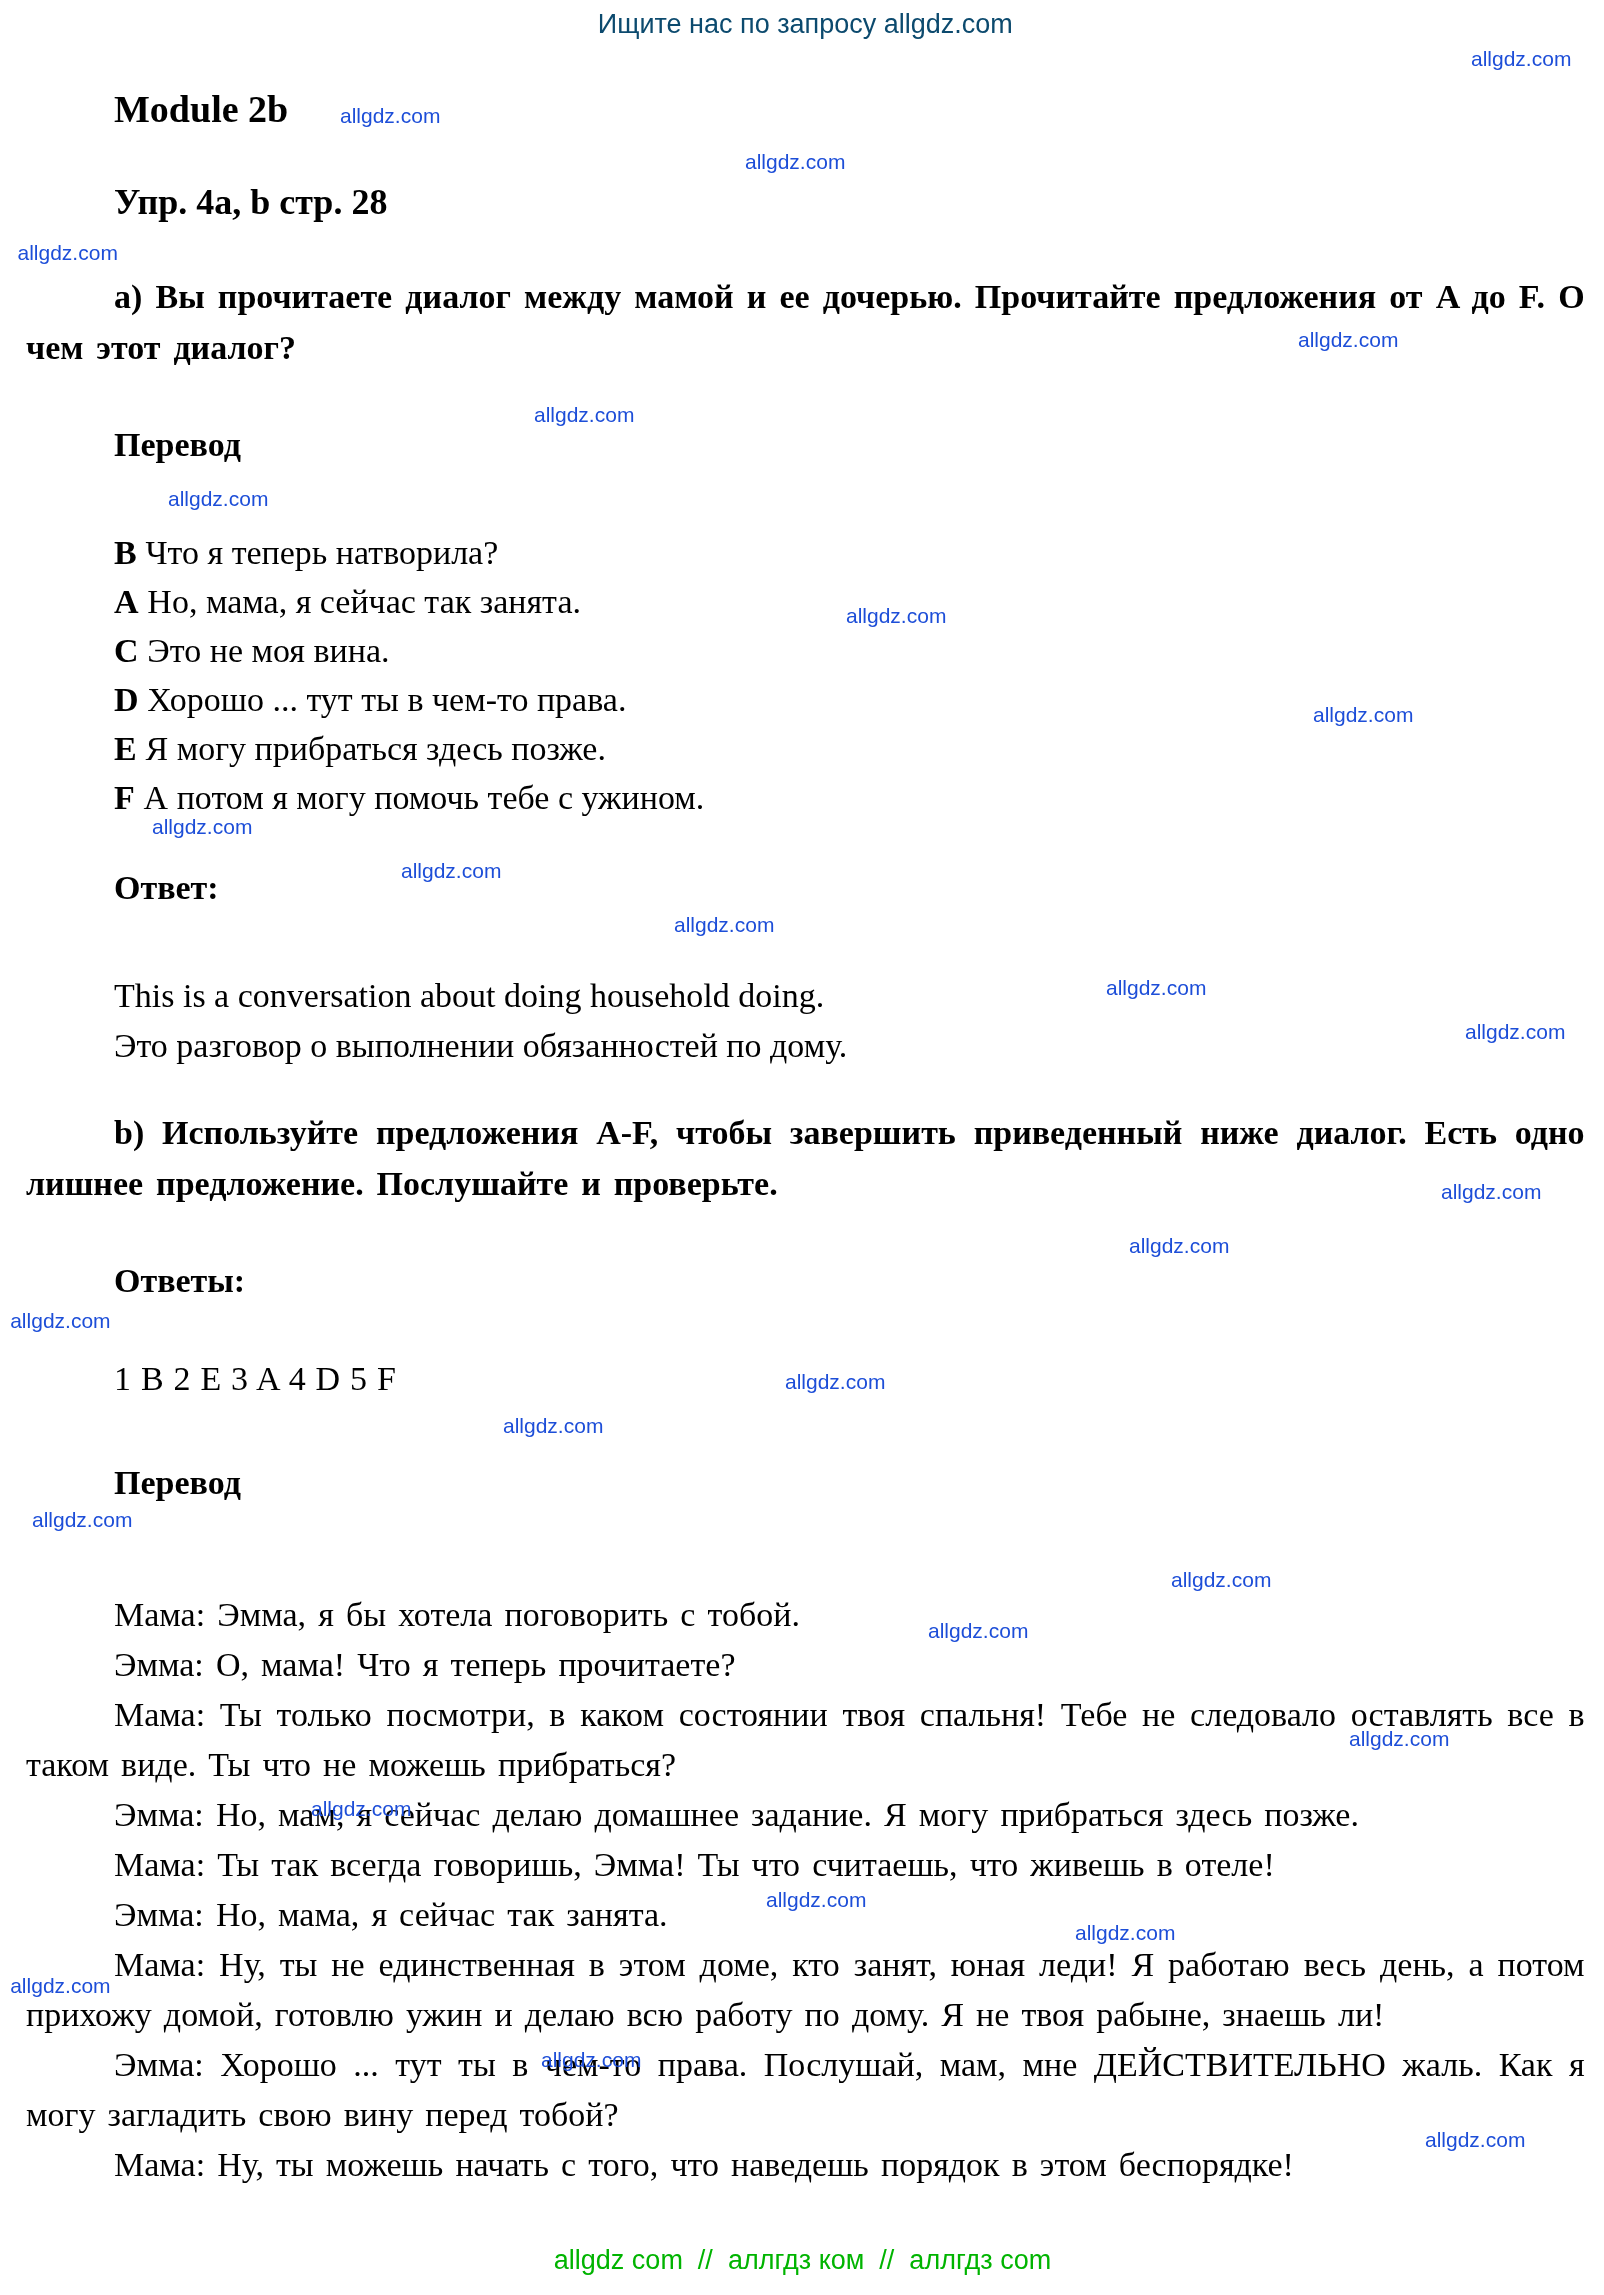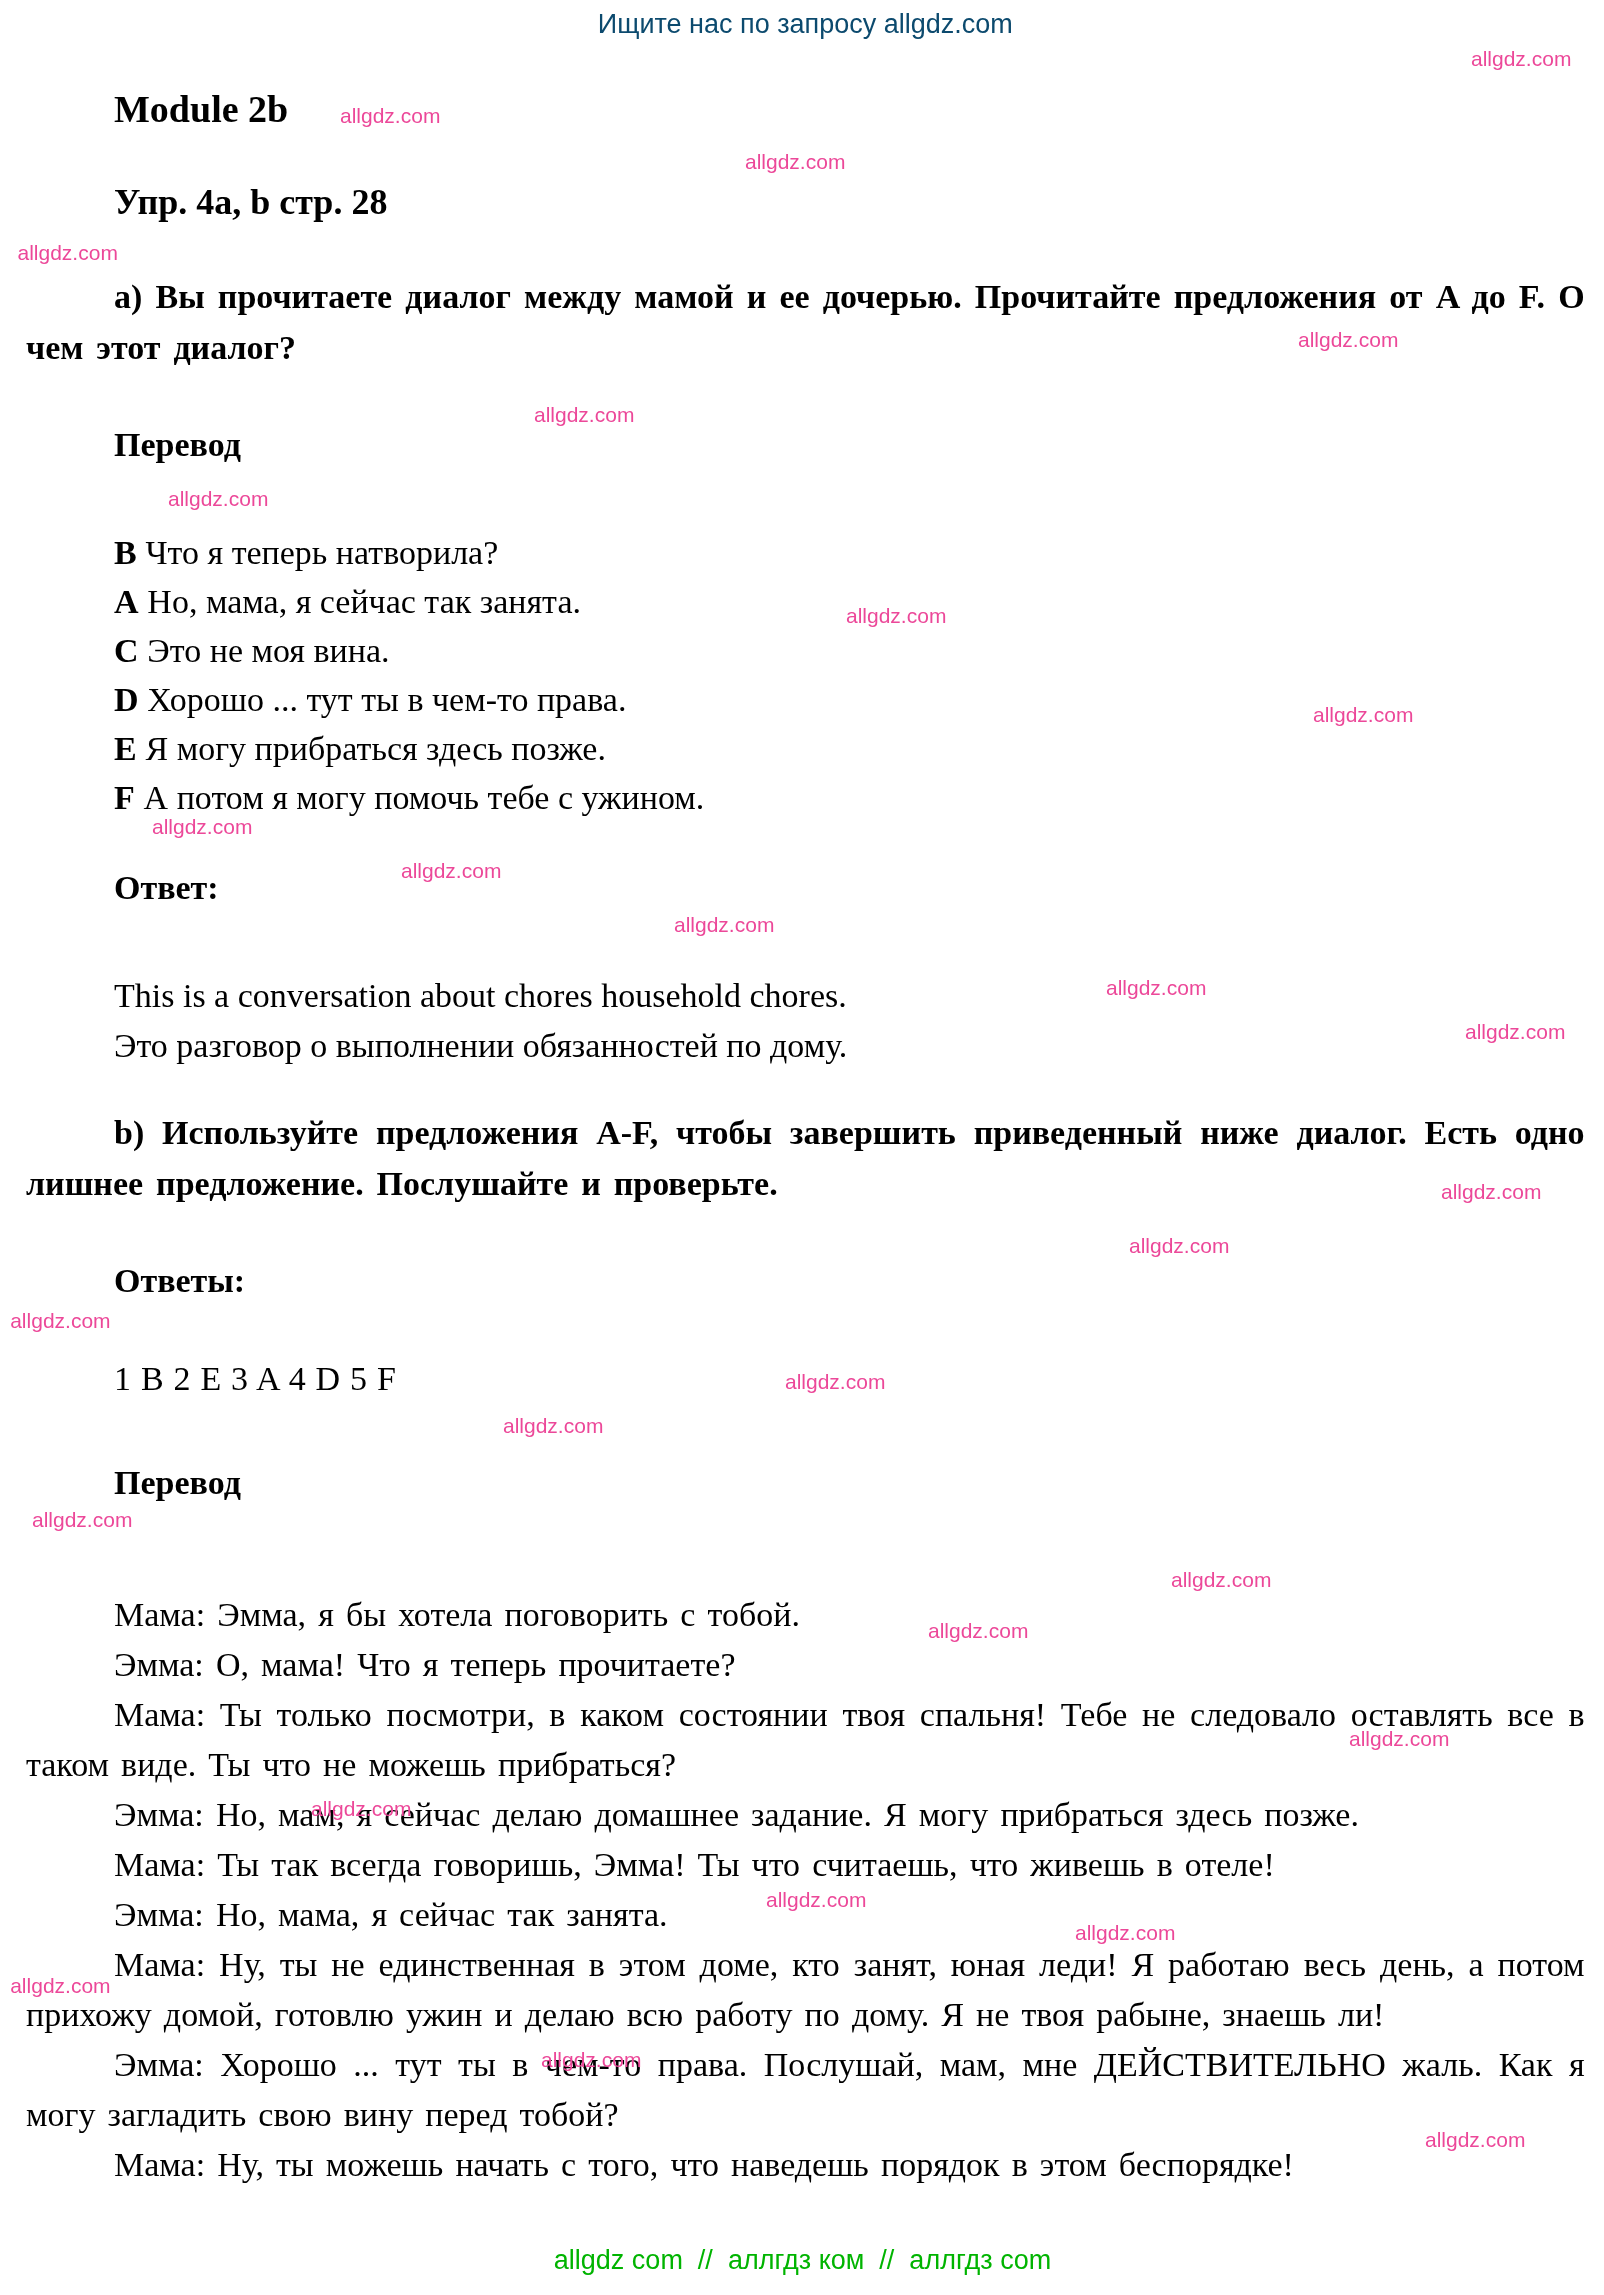--- a/index.html
+++ b/index.html
@@ -92,21 +92,21 @@
     line-height: 50px;
     text-indent: 88px;
     text-align: justify;
     word-spacing: 3.6px;
   }
   
   .wm {
     position: absolute;
     font-family: "Liberation Sans", sans-serif;
     font-size: 21px;
-    color: #ec4899;
+    color: #1d4ed8;
     white-space: nowrap;
   }
 </style>
 </head>
 <body>
 
 <div class="page">
 
   <div class="banner">Ищите нас по запросу allgdz.com</div>
 
@@ -123,21 +123,21 @@
     <p class="sentence"><b class="letter">A</b><span>Но, мама, я сейчас так занята.</span></p>
     <p class="sentence"><b class="letter">C</b><span>Это не моя вина.</span></p>
     <p class="sentence"><b class="letter">D</b><span>Хорошо ... тут ты в чем-то права.</span></p>
     <p class="sentence"><b class="letter">E</b><span>Я могу прибраться здесь позже.</span></p>
     <p class="sentence"><b class="letter">F</b><span>А потом я могу помочь тебе с ужином.</span></p>
   </div>
 
   <h3 class="subhead tight">Ответ:</h3>
 
   <div class="answer-block">
-    <p class="answer-line">This is a conversation about chores household chores.</p>
+    <p class="answer-line">This is a conversation about doing household doing.</p>
     <p class="answer-line">Это разговор о выполнении обязанностей по дому.</p>
   </div>
 
   <p class="task b">b) Используйте предложения A-F, чтобы завершить приведенный ниже диалог. Есть одно лишнее предложение. Послушайте и проверьте.</p>
 
   <h3 class="subhead">Ответы:</h3>
 
   <p class="answers-string">1 B 2 E 3 A 4 D 5 F</p>
 
   <h3 class="subhead big-gap">Перевод</h3>

